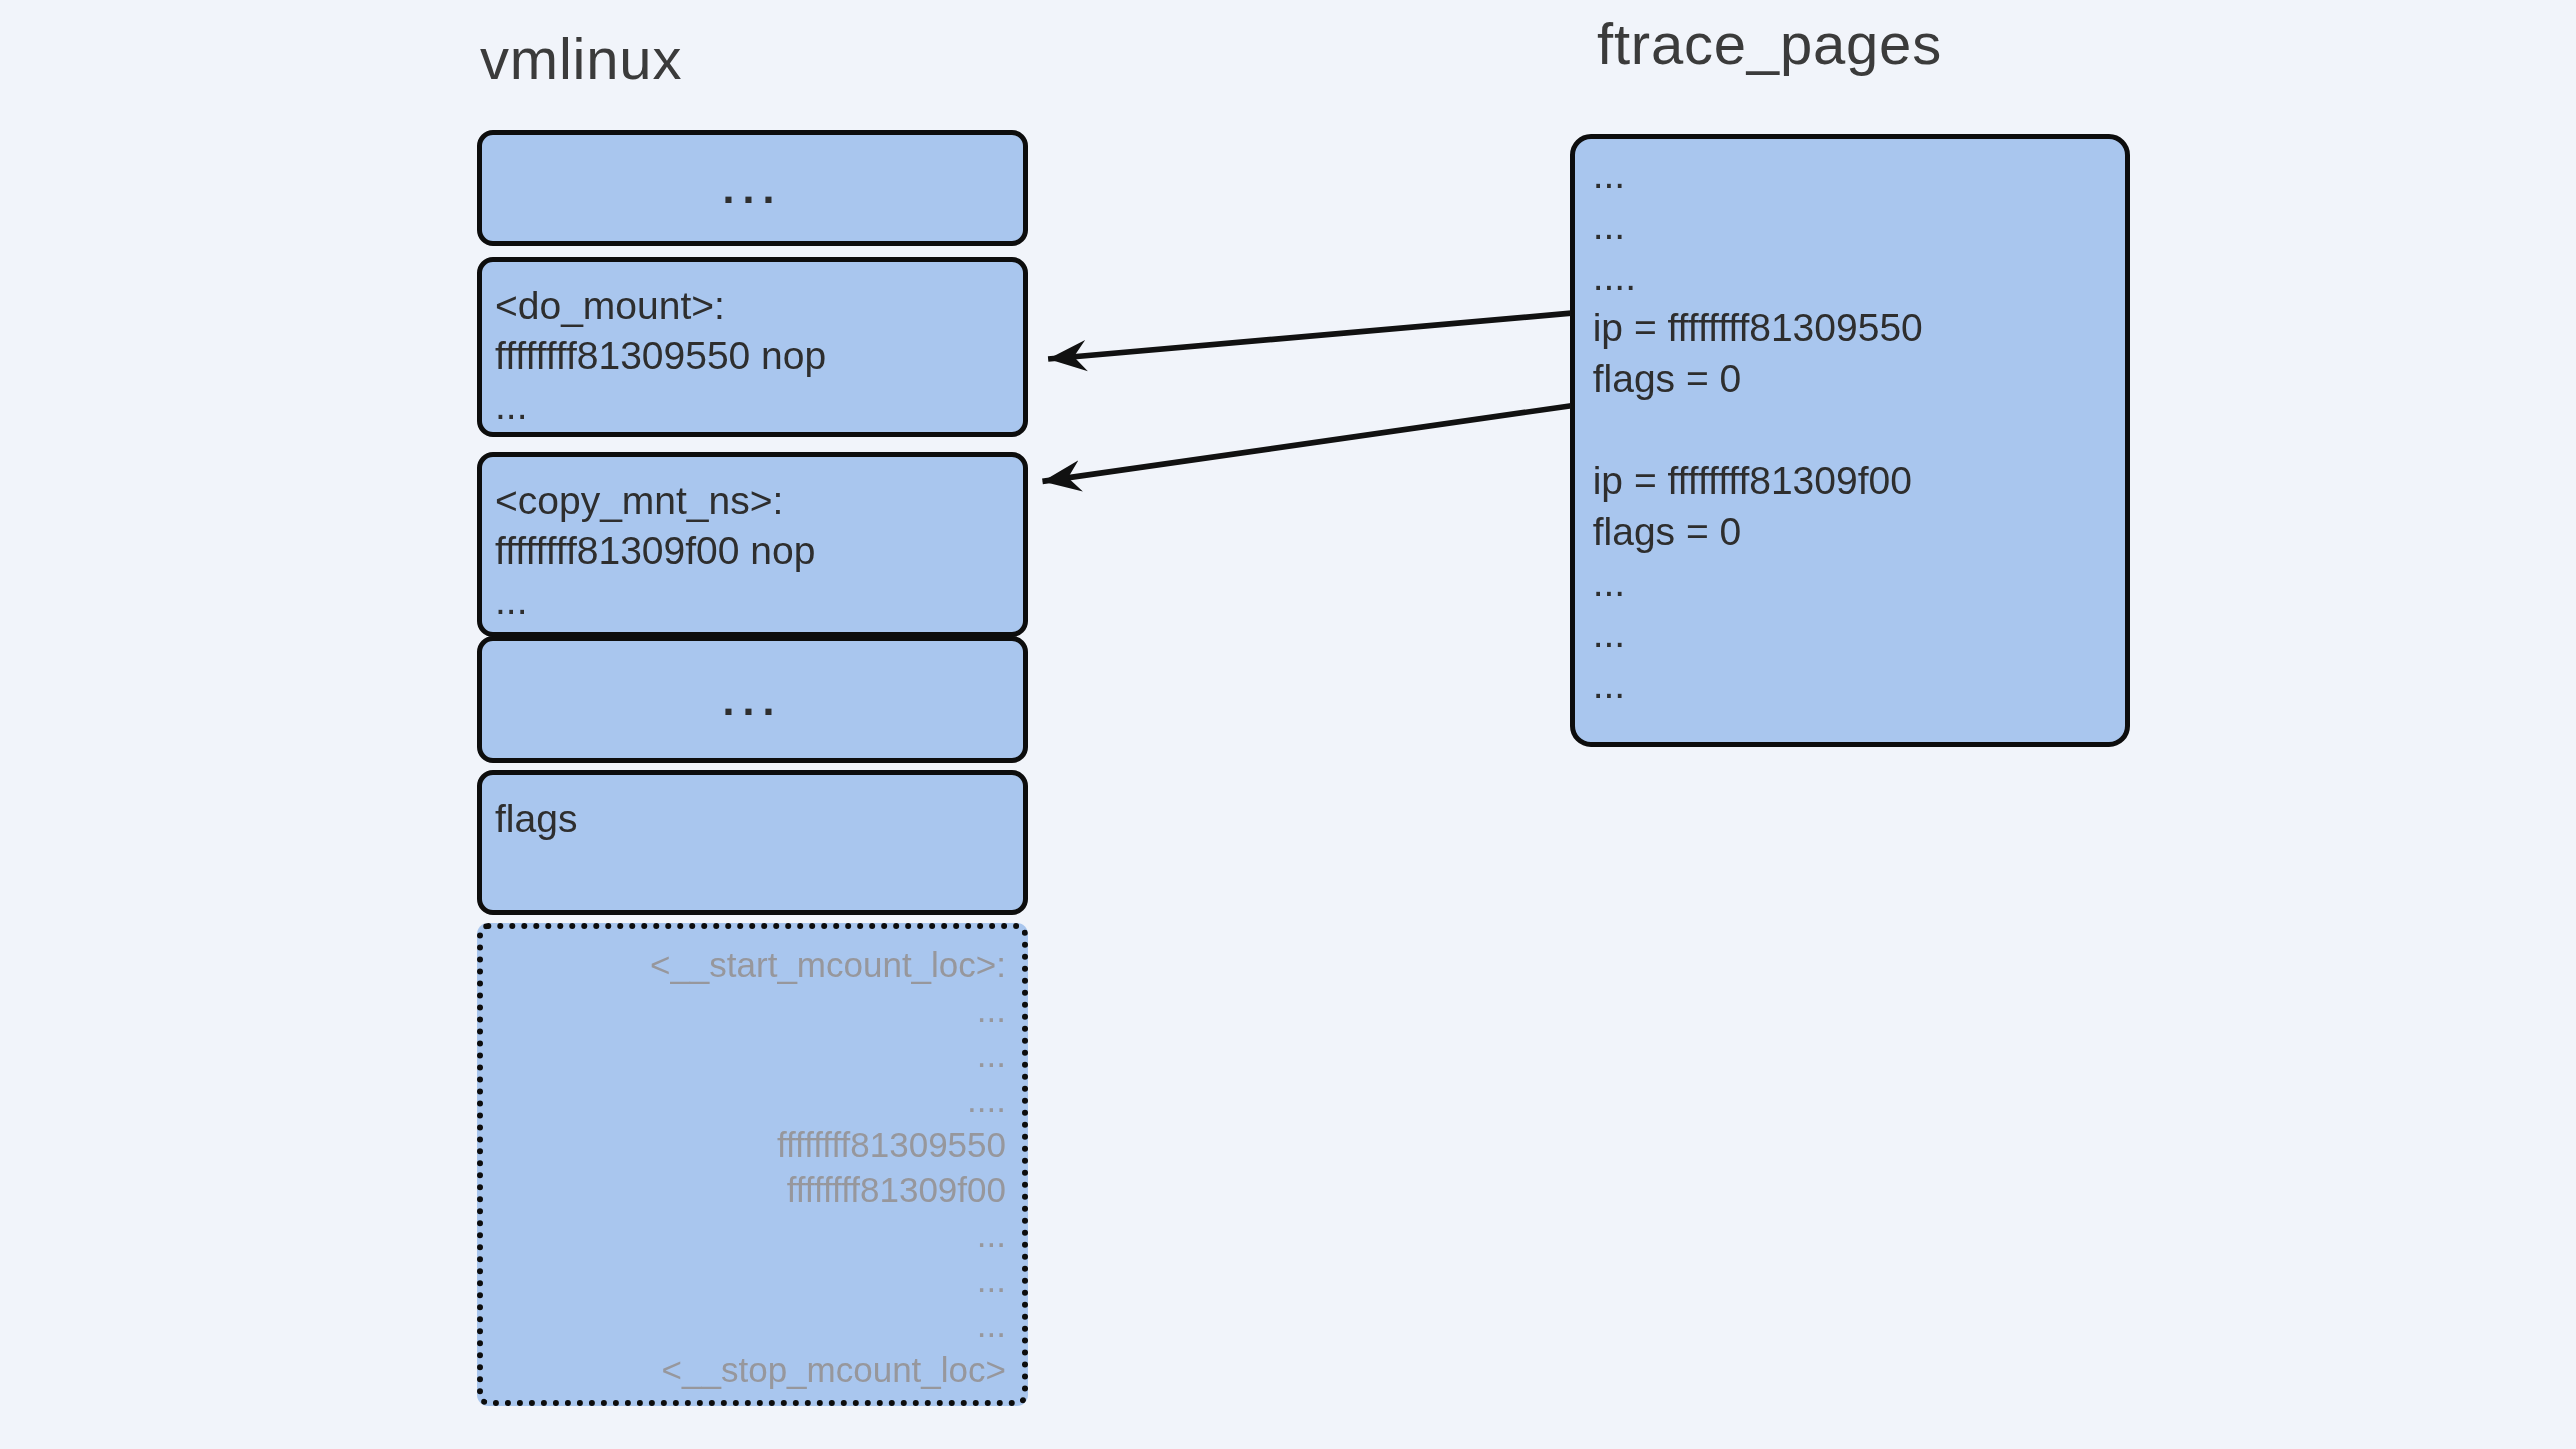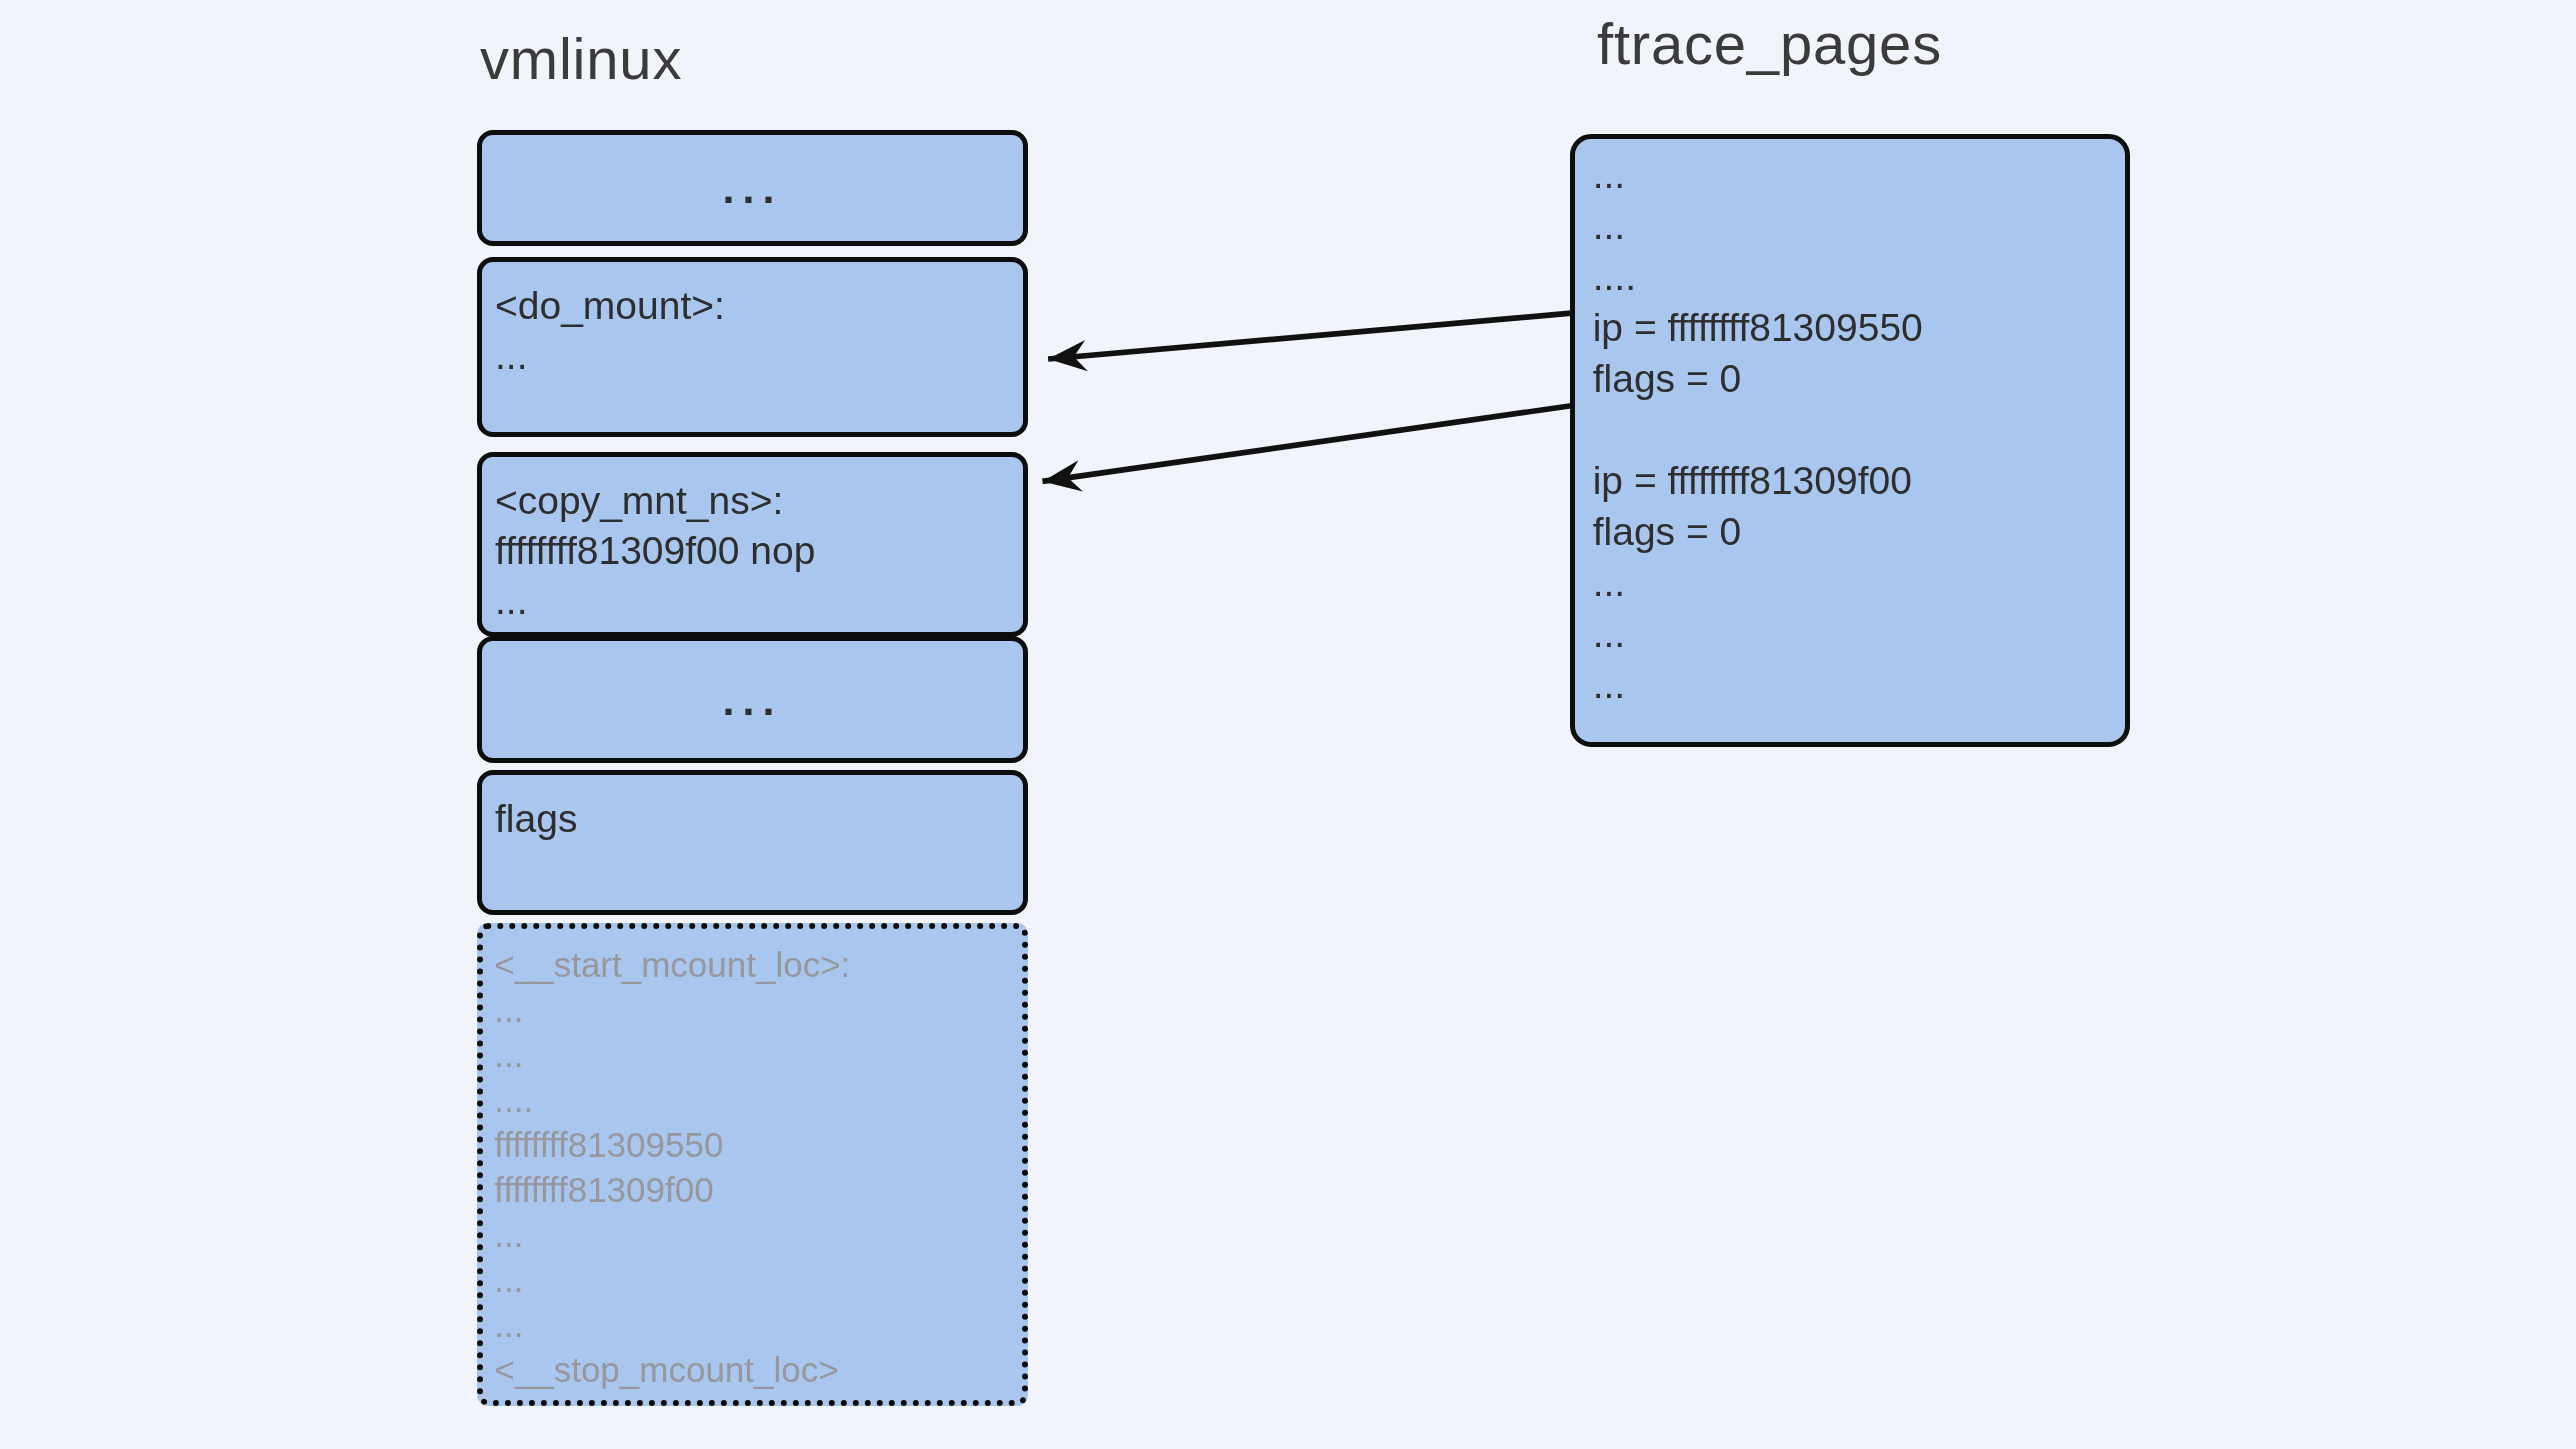--- a/index.html
+++ b/index.html
@@ -49,20 +49,21 @@
     letter-spacing:8px;
   }
   .dotted{
     border-style:dotted;
     border-width:6.4px;
     border-radius:11.3px;
     color:var(--muted);
     font-size:35px;
     line-height:45px;
     padding:13px 16px 0 11.3px;
+    text-align:right;
   }
   .ftrace-box{
     left:1570px;top:134px;width:560px;height:613px;
     border-radius:21px;
     padding:9.7px 16px 0 17.7px;
     line-height:51px;
   }
   .arrows{
     position:absolute;left:0;top:0;
     pointer-events:none;
@@ -73,21 +74,21 @@
 <body>
 
 <div class="canvas">
 
   <div class="title" style="left:480px;top:27px">vmlinux</div>
 
   <div class="title" style="left:1597px;top:12px">ftrace_pages</div>
 
   <div class="box vbox center" style="top:130px;height:116px"><div class="line">...</div></div>
 
-  <div class="box vbox" style="top:257px;height:180px"><div class="line">&lt;do_mount&gt;:</div><div class="line">...</div></div>
+  <div class="box vbox" style="top:257px;height:180px"><div class="line">&lt;do_mount&gt;:</div><div class="line">ffffffff81309550 nop</div><div class="line">...</div></div>
 
   <div class="box vbox" style="top:452px;height:185px"><div class="line">&lt;copy_mnt_ns&gt;:</div><div class="line">ffffffff81309f00 nop</div><div class="line">...</div></div>
 
   <div class="box vbox center" style="top:636px;height:127px"><div class="line">...</div></div>
 
   <div class="box vbox" style="top:770px;height:145px"><div class="line">flags</div></div>
 
   <div class="box vbox dotted" style="top:923px;height:483px"><div class="line">&lt;__start_mcount_loc&gt;:</div><div class="line">...</div><div class="line">...</div><div class="line">....</div><div class="line">ffffffff81309550</div><div class="line">ffffffff81309f00</div><div class="line">...</div><div class="line">...</div><div class="line">...</div><div class="line">&lt;__stop_mcount_loc&gt;</div></div>
 
   <div class="box ftrace-box"><div class="line">...</div><div class="line">...</div><div class="line">....</div><div class="line">ip = ffffffff81309550</div><div class="line">flags = 0</div><div class="line">&nbsp;</div><div class="line">ip = ffffffff81309f00</div><div class="line">flags = 0</div><div class="line">...</div><div class="line">...</div><div class="line">...</div></div>

